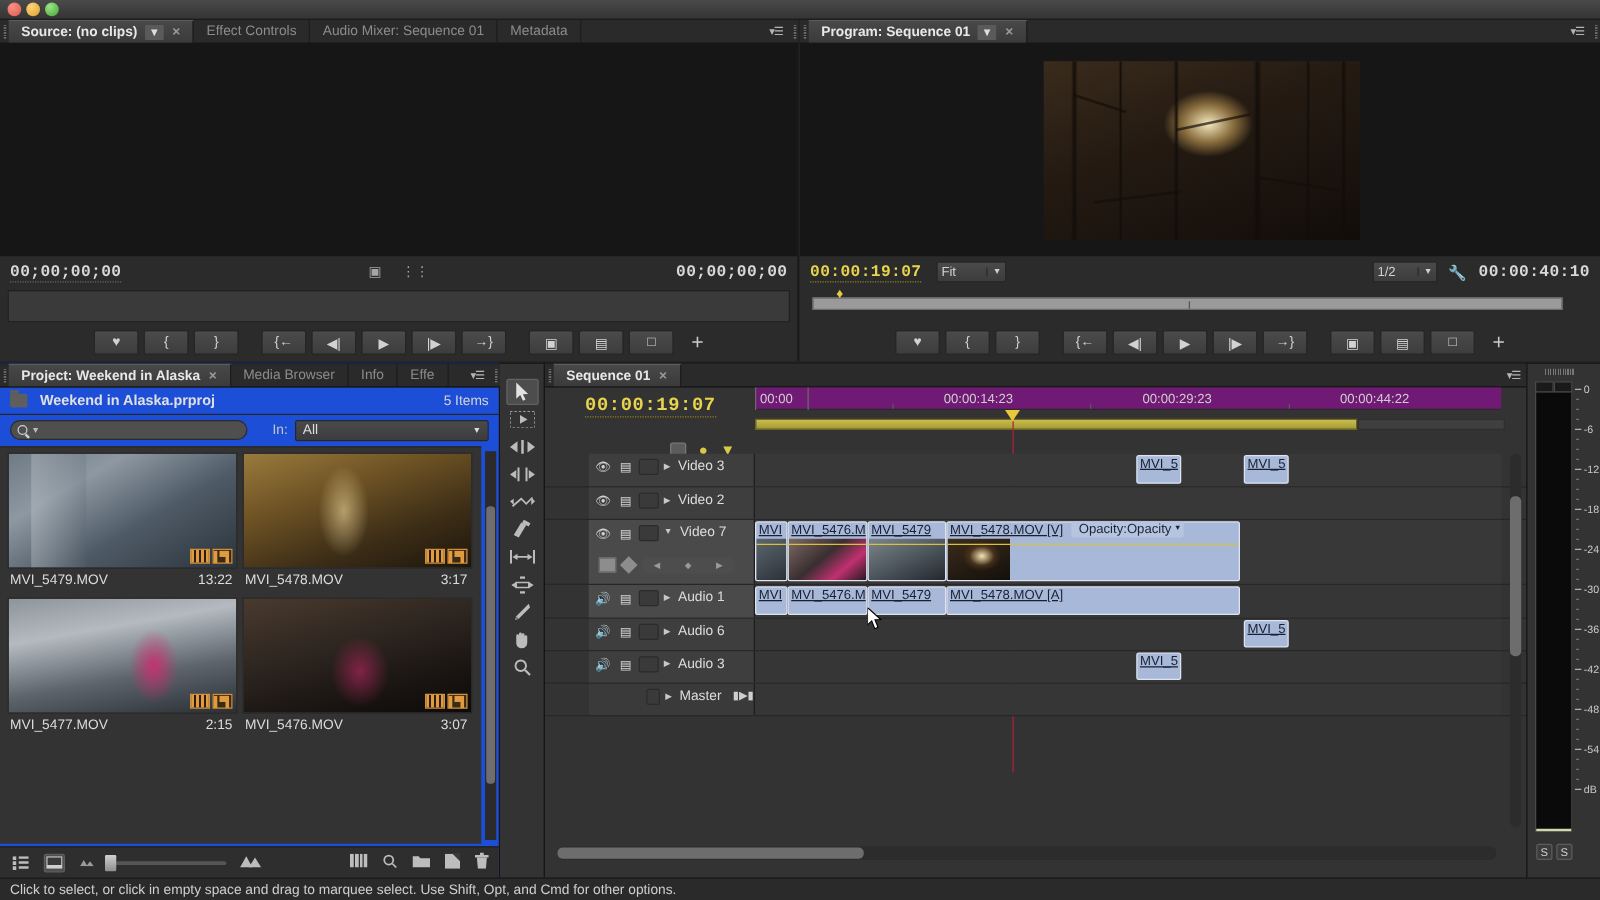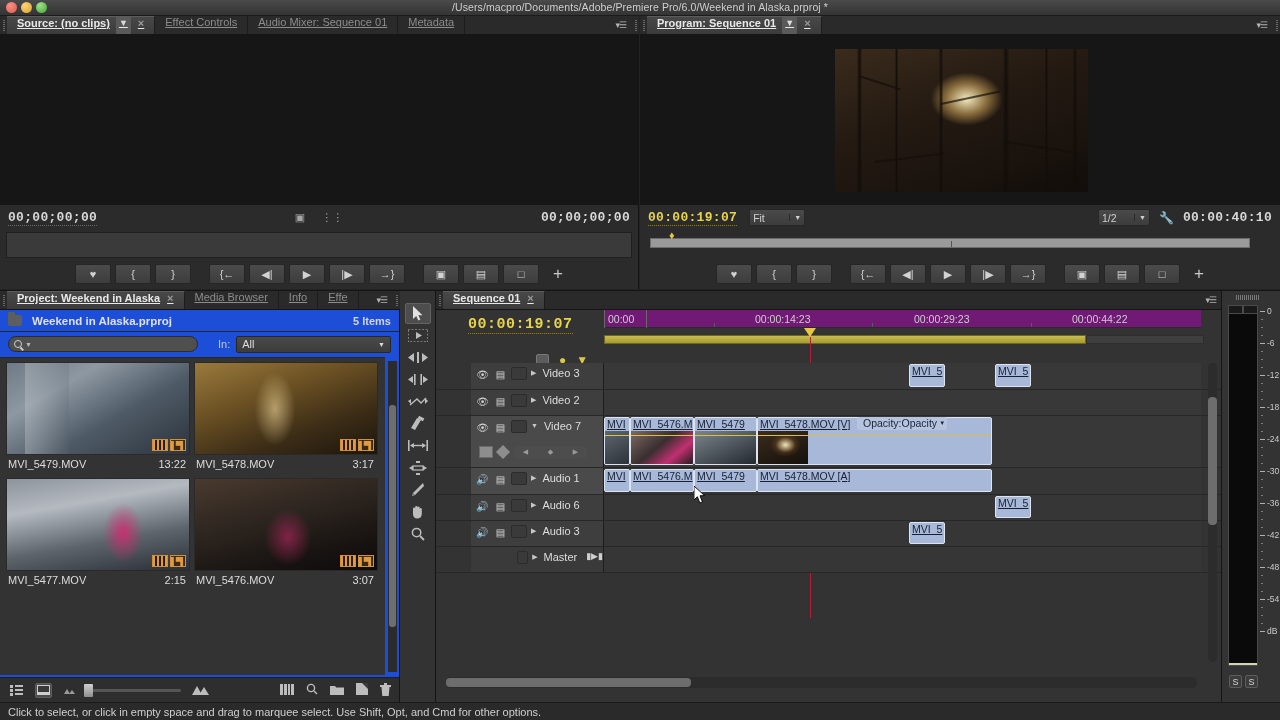--- a/index.html
+++ b/index.html
@@ -33,22 +33,22 @@
   .tabbar {
     position:absolute; height:19px; background:#2a2a2a;
     border-bottom:1px solid #151515; display:flex; align-items:stretch;
   }
   .grip { width:7px; display:flex; align-items:center; justify-content:center; flex:none; }
   .grip i {
     display:block; width:2px; height:11px;
     background:repeating-linear-gradient(#6a6a6a 0 1px, transparent 1px 2px);
   }
   .tab {
-    display:flex; padding:0 10px; font-size:11px;
-    color:#8c8c8c; border-right:1px solid #1d1d1d; white-space:nowrap;text-decoration:underline;
+    display:flex; align-items:center; padding:0 10px; font-size:11px;
+    color:#8c8c8c; border-right:1px solid #1d1d1d; white-space:nowrap;
   }
   .tab.active {
     background:linear-gradient(#484848,#3b3b3b); color:#e8e8e8;
     border-top:1px solid #5c5c5c; font-weight:bold;
   }
   .tab .x { margin-left:7px; color:#9a9a9a; font-size:11px; }
   .tab-drop {
     margin-left:6px; padding:0 3px; background:#5a5a5a; color:#ddd;
     font-size:9px; line-height:12px; border-radius:1px;
   }
@@ -137,21 +137,21 @@
   }
   .folder-ic {
     width:14px; height:11px; background:#5e5e5e; border-radius:1px 2px 2px 2px;
     position:relative; margin-right:10px;
   }
   .folder-ic:before {
     content:''; position:absolute; left:0; top:-3px; width:7px; height:3px;
     background:#5e5e5e; border-radius:1px 1px 0 0;
   }
   .proj-title { font-weight:bold; color:#e0e0e0; font-size:11.5px; }
-  .proj-count { margin-left:auto; font-weight:bold; color:#d5d5d5; font-size:11px; }
+  .proj-count { margin-left:auto; font-weight:normal; color:#d5d5d5; font-size:11px; }
   .proj-search-row {
     position:absolute; left:0; top:42px; width:100%; height:22px;
     display:flex; align-items:center; padding:0 8px; gap:6px;text-align:center;
   }
   .search-box {
     width:190px; height:16px; background:#4f4f4f; border:1px solid #2b2b2b;
     border-radius:8px; display:flex; align-items:center; padding:0 5px; gap:3px;
   }
   .mag { width:8px; height:8px; border:1.5px solid #cfcfcf; border-radius:50%; position:relative; }
   .mag:after { content:''; position:absolute; right:-3px; bottom:-2px; width:4px; height:1.5px; background:#cfcfcf; transform:rotate(45deg); }
@@ -351,21 +351,20 @@
 <body>
 
 <div class="app">
 
   <div class="titlebar">
     <div class="traffic">
       <div class="tl-dot tl-close"></div>
       <div class="tl-dot tl-min"></div>
       <div class="tl-dot tl-max"></div>
     </div>
-    <div class="title-text">/Users/macpro/Documents/Adobe/Premiere Pro/6.0/Weekend in Alaska.prproj *</div>
   </div>
 
   <div id="source-monitor">
     <div class="tabbar" style="left:0; top:0; width:639px;">
       <div class="grip">
           <i></i>
         </div>
       <div class="tab active">
         <span>Source: (no clips)</span>
         <span class="tab-drop">▼</span>

